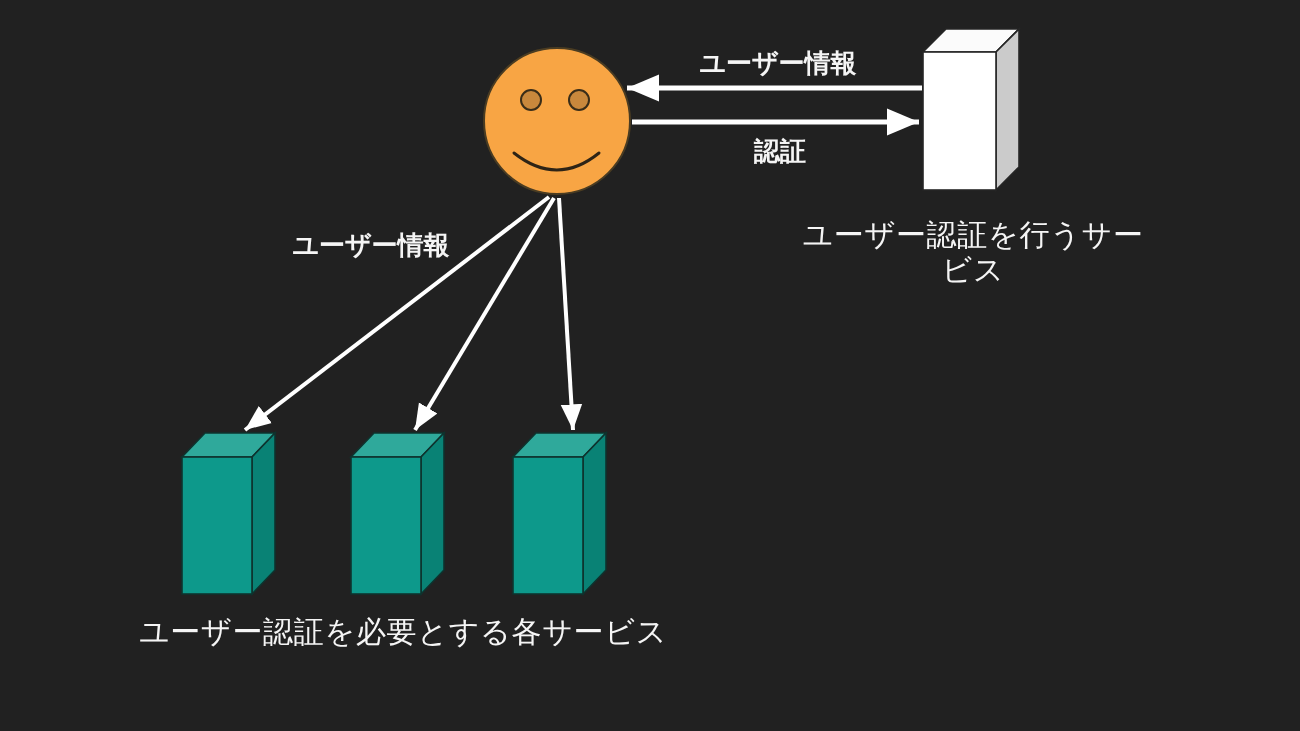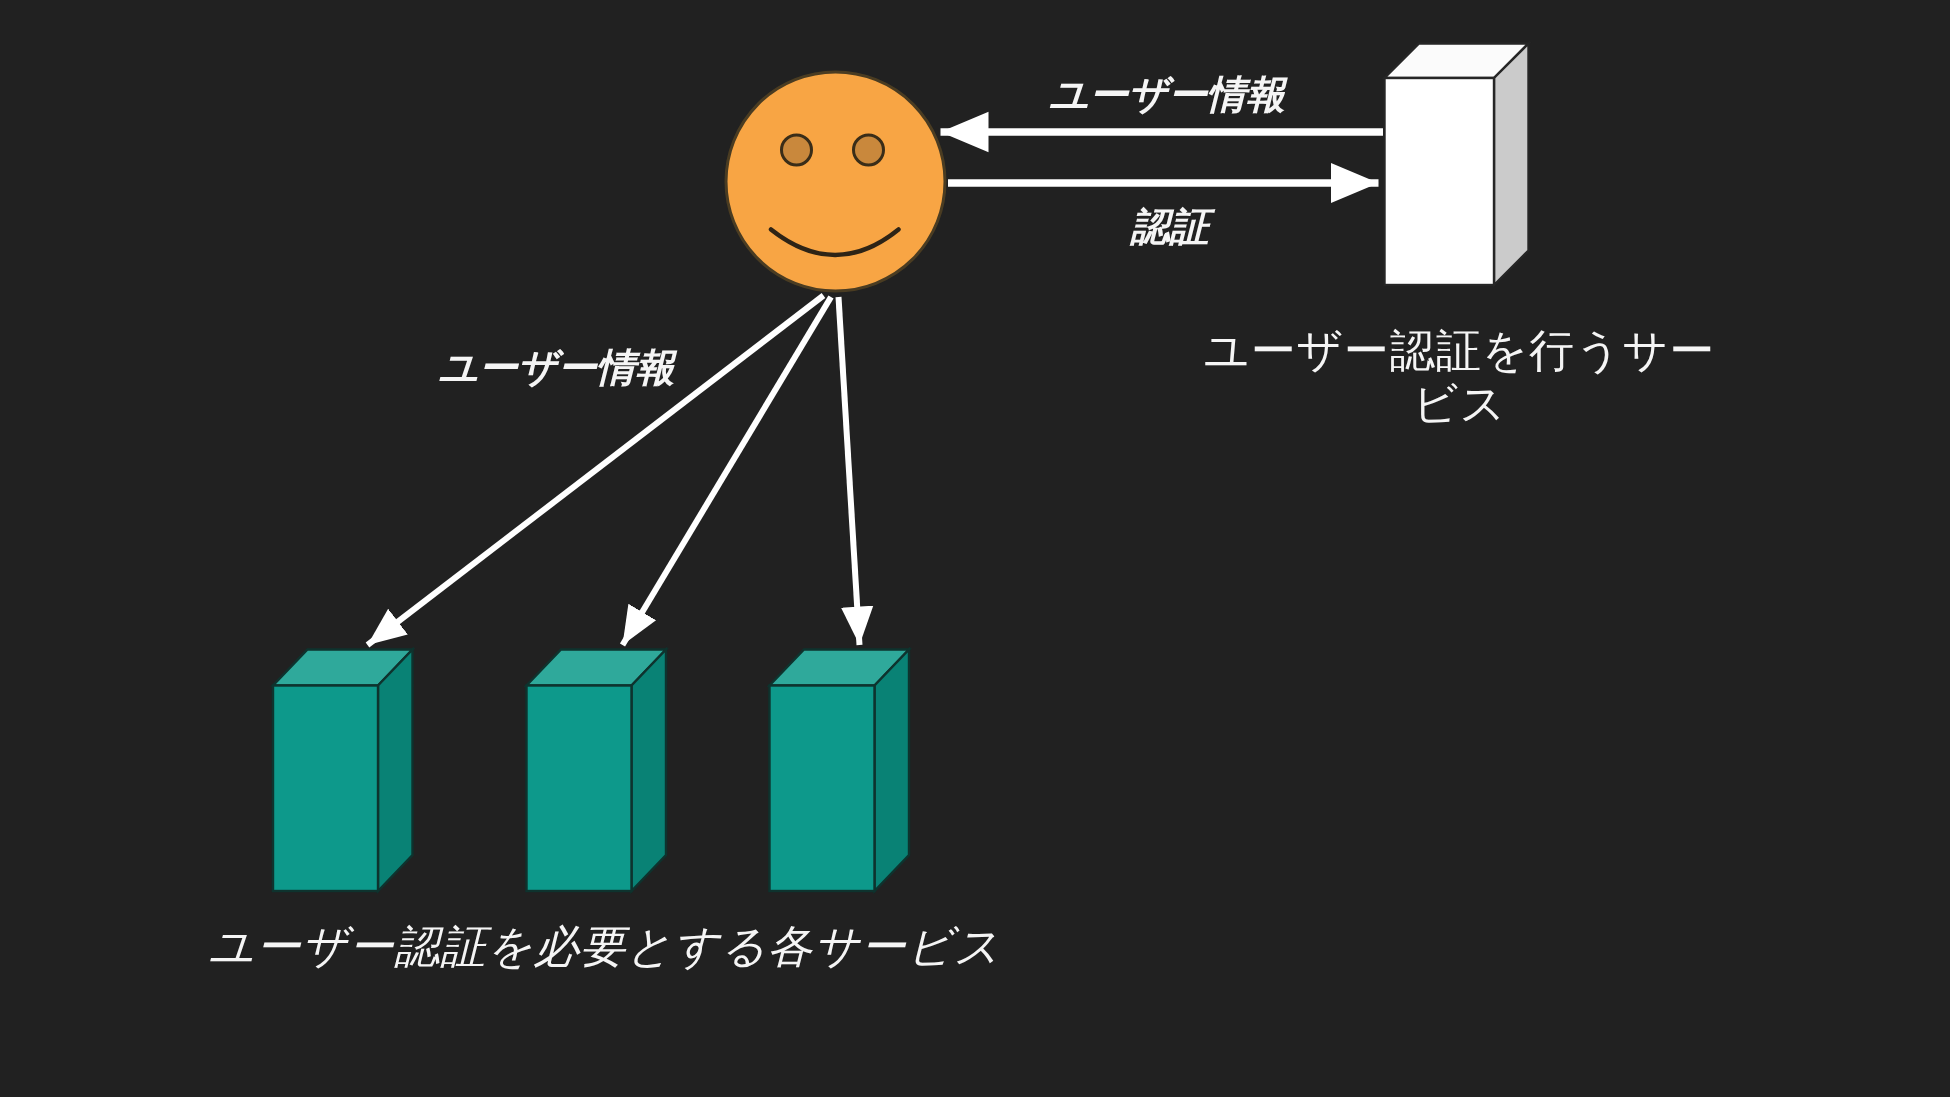--- a/index.html
+++ b/index.html
@@ -12,21 +12,21 @@
   .stage { position: relative; width: 1300px; height: 731px; }
   .stage svg { position: absolute; left: 0; top: 0; }
   .label {
     position: absolute;
     color: #F5F5F5;
     transform: translateX(-50%);
     white-space: nowrap;
     text-align: center;
     user-select: none;
   }
-  .label-bold { font-weight: 700; font-size: 26px; font-style: italic; }
+  .label-bold { font-weight: 700; font-size: 26px; }
   .label-big  { font-weight: 400; font-size: 30px; letter-spacing: 0.7px; line-height: 35px; }
   .shape-outline-dark  { stroke: #262626; stroke-width: 1.6; }
   .shape-outline-teal  { stroke: #0e332e; stroke-width: 1.6; }
   .face-outline { stroke: #4a3c22; stroke-width: 2; }
   .feature-outline { stroke: #3a2d18; stroke-width: 2; }
   .smile { fill: none; stroke: #2e2416; stroke-width: 3; stroke-linecap: round; }
   .arrow-line { fill: none; }
 </style>
 </head>
 <body style="background: rgb(33, 33, 33);">
@@ -82,15 +82,15 @@
 
   <div class="label label-bold" style="left:780px; top:134px;">認証</div>
 
   <div class="label label-bold" style="left:371px; top:228px;">ユーザー情報</div>
 
   <div class="label label-big" style="left:973px; top:217px;">
     <div>ユーザー認証を行うサー</div>
     <div>ビス</div>
   </div>
 
-  <div class="label label-big" style="left:403px; top:614px;font-style:italic;">ユーザー認証を必要とする各サービス</div>
+  <div class="label label-big" style="left:403px; top:614px;">ユーザー認証を必要とする各サービス</div>
 
 </div>
 
 </body></html>

